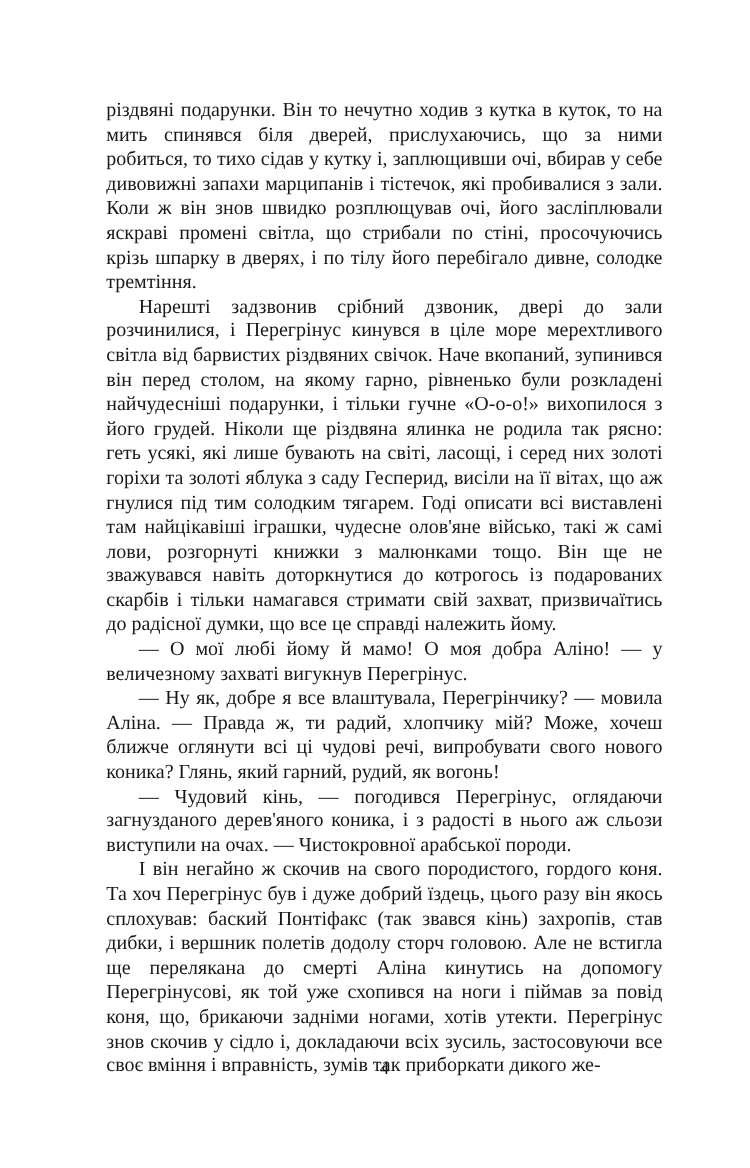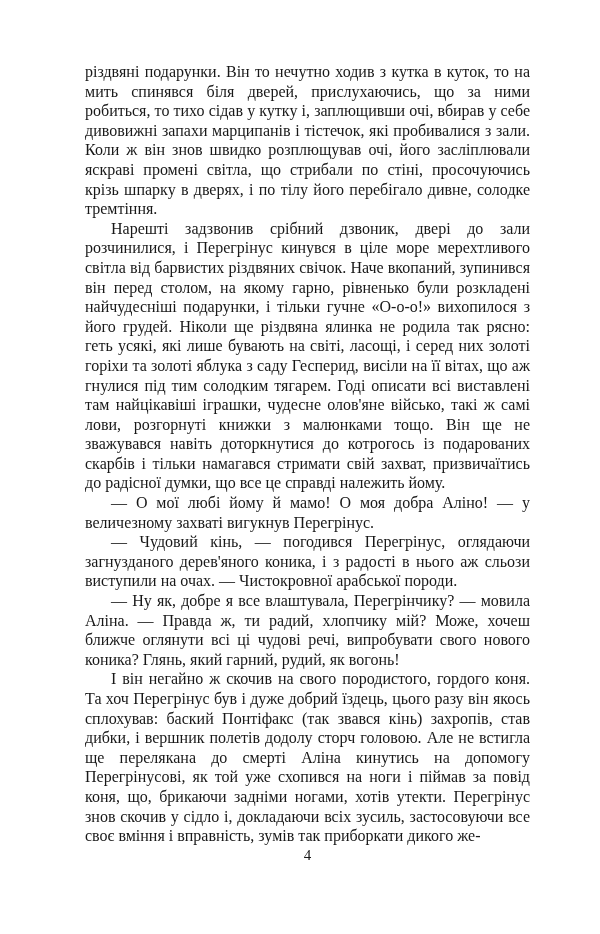--- a/index.html
+++ b/index.html
@@ -6,21 +6,21 @@
     margin: 0;
     padding: 0;
     background: #ffffff;
   }
   .book-page {
     position: relative;
     width: 600px;
     height: 916px;
     background: #ffffff;
     box-sizing: border-box;
-    padding: 62px 70px 0 85px;
+    padding: 79px 70px 0 85px;
     font-family: "Liberation Serif", "DejaVu Serif", serif;
     color: #181818;
     overflow: hidden;
   }
   .text-block {
     width: 445px;
     font-size: 16px;
     line-height: 19.6px;
     text-align: justify;
   }
@@ -43,18 +43,18 @@
   }
 </style>
 </head>
 <body>
 
 <div class="book-page">
   <div class="text-block">
     <p class="no-indent">різдвяні подарунки. Він то нечутно ходив з кутка в куток, то на мить спинявся біля дверей, прислухаючись, що за ними робиться, то тихо сідав у кутку і, заплющивши очі, вбирав у себе дивовижні запахи марципанів і тістечок, які пробивалися з зали. Коли ж він знов швидко розплющував очі, його засліплювали яскраві промені світла, що стрибали по стіні, просочуючись крізь шпарку в дверях, і по тілу його перебігало дивне, солодке тремтіння.</p>
     <p>Нарешті задзвонив срібний дзвоник, двері до зали розчинилися, і Перегрінус кинувся в ціле море мерехтливого світла від барвистих різдвяних свічок. Наче вкопаний, зупинився він перед столом, на якому гарно, рівненько були розкладені найчудесніші подарунки, і тільки гучне «О-о-о!» вихопилося з його грудей. Ніколи ще різдвяна ялинка не родила так рясно: геть усякі, які лише бувають на світі, ласощі, і серед них золоті горіхи та золоті яблука з саду Гесперид, висіли на її вітах, що аж гнулися під тим солодким тягарем. Годі описати всі виставлені там найцікавіші іграшки, чудесне олов'яне військо, такі ж самі лови, розгорнуті книжки з малюнками тощо. Він ще не зважувався навіть доторкнутися до котрогось із подарованих скарбів і тільки намагався стримати свій захват, призвичаїтись до радісної думки, що все це справді належить йому.</p>
     <p>— О мої любі йому й мамо! О моя добра Аліно! — у величезному захваті вигукнув Перегрінус.</p>
+    <p>— Ну як, добре я все влаштувала, Перегрінчику? — мовила Аліна. — Правда ж, ти радий, хлопчику мій? Може, хочеш ближче оглянути всі ці чудові речі, випробувати свого нового коника? Глянь, який гарний, рудий, як вогонь!</p>
     <p>— Чудовий кінь, — погодився Перегрінус, оглядаючи загнузданого дерев'яного коника, і з радості в нього аж сльози виступили на очах. — Чистокровної арабської породи.</p>
-    <p>— Ну як, добре я все влаштувала, Перегрінчику? — мовила Аліна. — Правда ж, ти радий, хлопчику мій? Може, хочеш ближче оглянути всі ці чудові речі, випробувати свого нового коника? Глянь, який гарний, рудий, як вогонь!</p>
     <p>І він негайно ж скочив на свого породистого, гордого коня. Та хоч Перегрінус був і дуже добрий їздець, цього разу він якось сплохував: баский Понтіфакс (так звався кінь) захропів, став дибки, і вершник полетів додолу сторч головою. Але не встигла ще перелякана до смерті Аліна кинутись на допомогу Перегрінусові, як той уже схопився на ноги і піймав за повід коня, що, брикаючи задніми ногами, хотів утекти. Перегрінус знов скочив у сідло і, докладаючи всіх зусиль, застосовуючи все своє вміння і вправність, зумів так приборкати дикого же-</p>
   </div>
   <div class="page-number">4</div>
 </div>
 
 </body></html>

